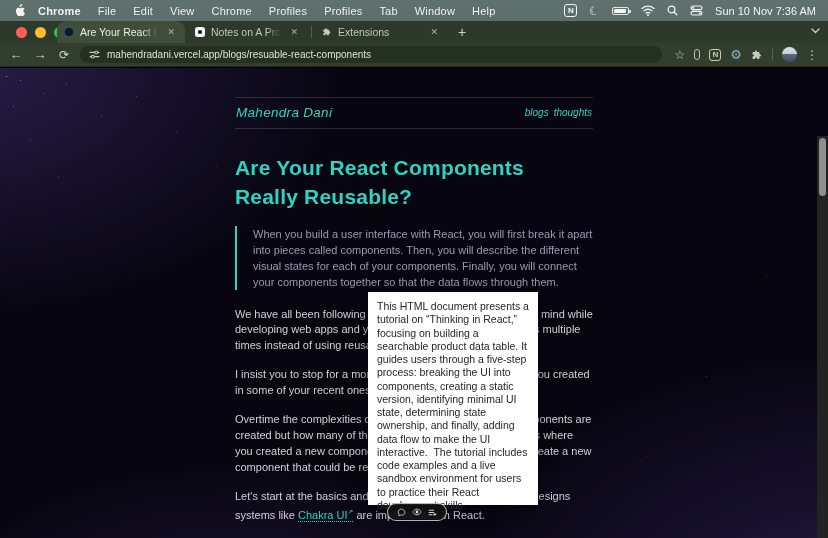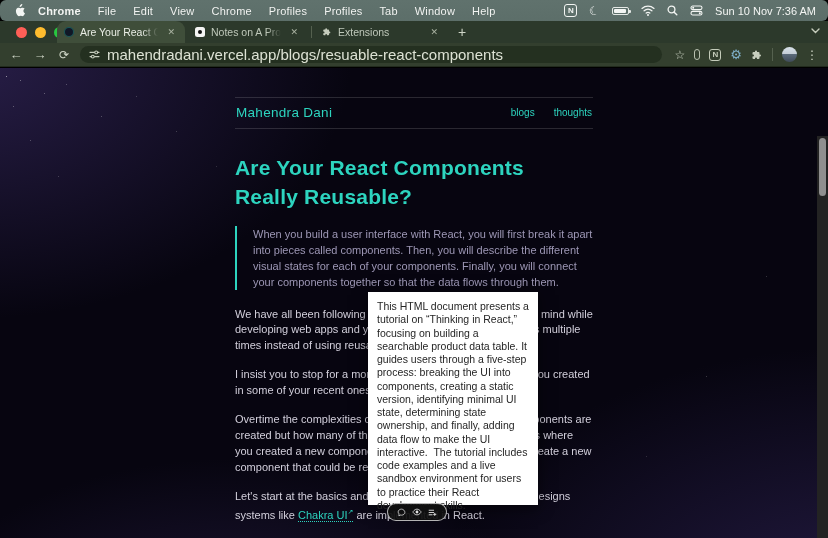--- a/index.html
+++ b/index.html
@@ -3,21 +3,21 @@
 <meta charset="utf-8">
 <style>
   * { margin:0; padding:0; box-sizing:border-box; }
   html,body { background:#000; }
   .stage { position:relative; width:828px; height:538px; overflow:hidden;
            font-family:"Liberation Sans", sans-serif; }
 
   
   .menubar { position:absolute; top:0; left:0; width:828px; height:21px;
     background:linear-gradient(180deg,#60726d,#57696417); background-color:#5d6f6a;
-    display:flex; align-items:center; color:#f3f5f3; font-size:11px;border-radius:6px; }
+    display:flex; align-items:center; color:#f3f5f3; font-size:11px; }
   .menubar .apple { margin-left:14px; display:flex; align-items:center; }
   .mitem { margin-left:17px; letter-spacing:.2px; text-shadow:0 0 1px rgba(0,0,0,.15); }
   .mitem.app { font-weight:bold; margin-left:13px; }
   .mright { margin-left:auto; display:flex; align-items:center; gap:12px; margin-right:12px; }
   .mright .clock { font-size:11px; }
   .nicon { width:13px; height:13px; border:1.2px solid #f3f5f3; border-radius:3px;
     display:flex; align-items:center; justify-content:center; font-size:8px; font-weight:bold; }
   .moon { font-size:12px; line-height:1; transform:rotate(-15deg); }
   .battery { position:relative; width:17px; height:8px; border:1px solid rgba(243,245,243,.9);
     border-radius:2px; }
@@ -46,21 +46,21 @@
   .newtab { color:#cfd6c8; font-size:14px; margin-left:10px; align-self:center; line-height:1; }
   .strip-chevron { position:absolute; right:8px; top:7px; }
 
   
   .toolbar { position:absolute; top:43px; left:0; width:828px; height:24px;
     background:#333f2e; display:flex; align-items:center; border-bottom:1px solid #222b1e; }
   .navbtn { color:#cdd4c5; font-size:13px; width:24px; text-align:center; }
   .navbtn.reload { font-size:12px; }
   .urlpill { height:17px; width:582px; margin-left:4px; background:#243020; border-radius:9px;
     display:flex; align-items:center; padding:0 9px; }
-  .urlpill .url { color:#dde2d4; font-size:15px; margin-left:7px; white-space:nowrap; }
+  .urlpill .url { color:#dde2d4; font-size:10px; margin-left:7px; white-space:nowrap; }
   .tbright { margin-left:auto; display:flex; align-items:center; gap:9px; margin-right:10px; }
   .tbright .star { color:#cdd4c5; font-size:12px; }
   .capsule { width:6px; height:11px; border:1.2px solid #b9c1b0; border-radius:3px; }
   .nicon2 { width:12px; height:12px; border:1.2px solid #c4ccba; border-radius:3px; color:#c4ccba;
     display:flex; align-items:center; justify-content:center; font-size:8px; font-weight:bold; }
   .gear { color:#7fb0c8; font-size:13px; line-height:1; }
   .tbsep { width:1px; height:13px; background:#55614f; }
   .avatar { width:15px; height:15px; border-radius:50%;
     background:linear-gradient(180deg,#d9e2ea 0%,#c4cdd6 45%,#5d6c7c 46%,#3f4b59 100%); }
   .kebab { color:#cdd4c5; font-size:12px; }
@@ -74,23 +74,23 @@
       #070510; }
   .stars { position:absolute; top:8px; left:6px; width:1px; height:1px; background:rgba(255,255,255,.5);
     box-shadow: 14px 4px rgba(255,255,255,.35), 38px 17px rgba(255,255,255,.3), 7px 30px rgba(255,255,255,.3),
       60px 8px rgba(255,255,255,.25), 95px 40px rgba(255,255,255,.25), 24px 64px rgba(255,255,255,.25),
       130px 20px rgba(255,255,255,.2), 170px 55px rgba(255,255,255,.2), 52px 100px rgba(255,255,255,.2),
       210px 90px rgba(255,255,255,.15), 700px 300px rgba(255,255,255,.2), 640px 380px rgba(255,255,255,.15),
       760px 200px rgba(255,255,255,.18), 300px 360px rgba(255,255,255,.12); }
   .content { width:358px; margin:0 auto; position:relative; }
   .siteheader { margin-top:29px; border-top:1px solid rgba(255,255,255,.14);
     border-bottom:1px solid rgba(255,255,255,.14); padding:7px 1px 8px;
-    display:flex; align-items:center; justify-content:space-between; }
+    display:flex; align-items:center; justify-content:space-between;font-style:italic; }
   .brand { color:#2dd4bf; font-size:13.5px; letter-spacing:.3px; }
-  .sitenav { display:flex; gap:19px;text-align:right; }
+  .sitenav { display:flex; gap:5px;text-align:right; }
   .sitenav span { color:#2dd4bf; font-size:10px; }
   h1.posttitle { margin-top:25px; color:#2dd4bf; font-size:21px; line-height:1.37;
     font-weight:bold; letter-spacing:.2px; }
   blockquote.quote { margin-top:14px; border-left:2px solid #2dd4bf; padding-left:16px;
     color:#9d97b5; font-size:11px; line-height:16px; }
   .para { margin-top:13px; color:#d2cfdb; font-size:11px; line-height:16px; }
   .tlink { color:#2dd4bf; border-bottom:1px dotted #2dd4bf; }
   .tlink sup { font-size:7px; color:#2dd4bf; }
 
   

